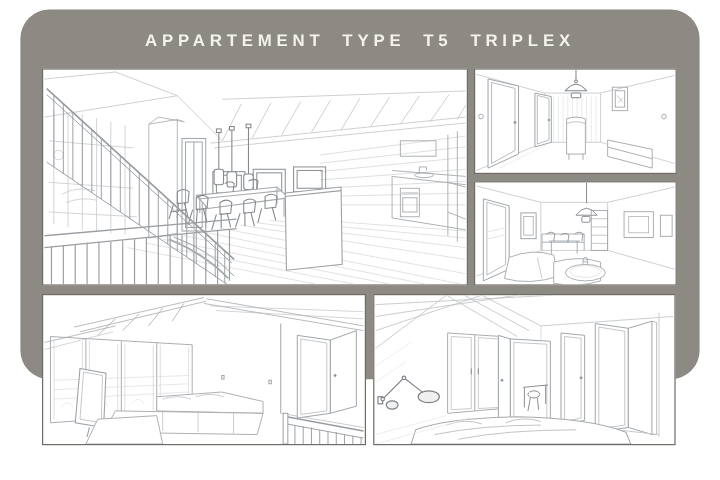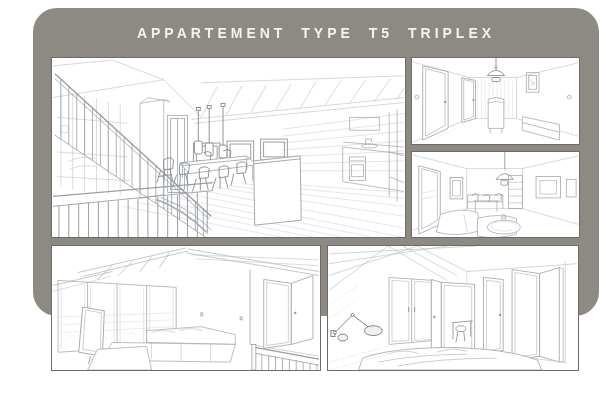--- a/index.html
+++ b/index.html
@@ -2,21 +2,21 @@
 <html style="--page-bg: #ffffff; --board-bg: #8d8983; --title: #f4f2ee; --panel-bg: #ffffff; --panel-border: #6f6b65;"><head>
 <meta charset="utf-8">
 <style>
   :root{
     --page-bg:#ffffff; --board-bg:#8d8983; --title:#f4f2ee;
     --panel-bg:#ffffff; --panel-border:#6f6b65;
   }
   *{margin:0;padding:0;box-sizing:border-box;}
   html,body{width:600px;height:400px;overflow:hidden;}
   body{background:var(--page-bg);font-family:"Liberation Sans",sans-serif;position:relative;}
-  .board{position:absolute;left:33px;top:8px;width:566px;height:308px;background:var(--board-bg);border-radius:24px;}
+  .board{position:absolute;left:17px;top:8px;width:566px;height:308px;background:var(--board-bg);border-radius:24px;}
   .title{position:absolute;left:0;top:0;width:100%;height:49px;display:flex;align-items:center;justify-content:center;
          color:var(--title);font-size:14px;font-weight:700;letter-spacing:4px;word-spacing:7px;}
   .panel{position:absolute;background:var(--panel-bg);border:1px solid var(--panel-border);overflow:hidden;}
   .panel svg{display:block;width:100%;height:100%;}
   .p1{left:18px;top:49px;width:355px;height:181px;}
   .p2{left:378px;top:49px;width:169px;height:88px;}
   .p3{left:378px;top:143px;width:169px;height:87px;}
   .p4{left:18px;top:237px;width:270px;height:126px;}
   .p5{left:294px;top:237px;width:252px;height:126px;}
 </style>

